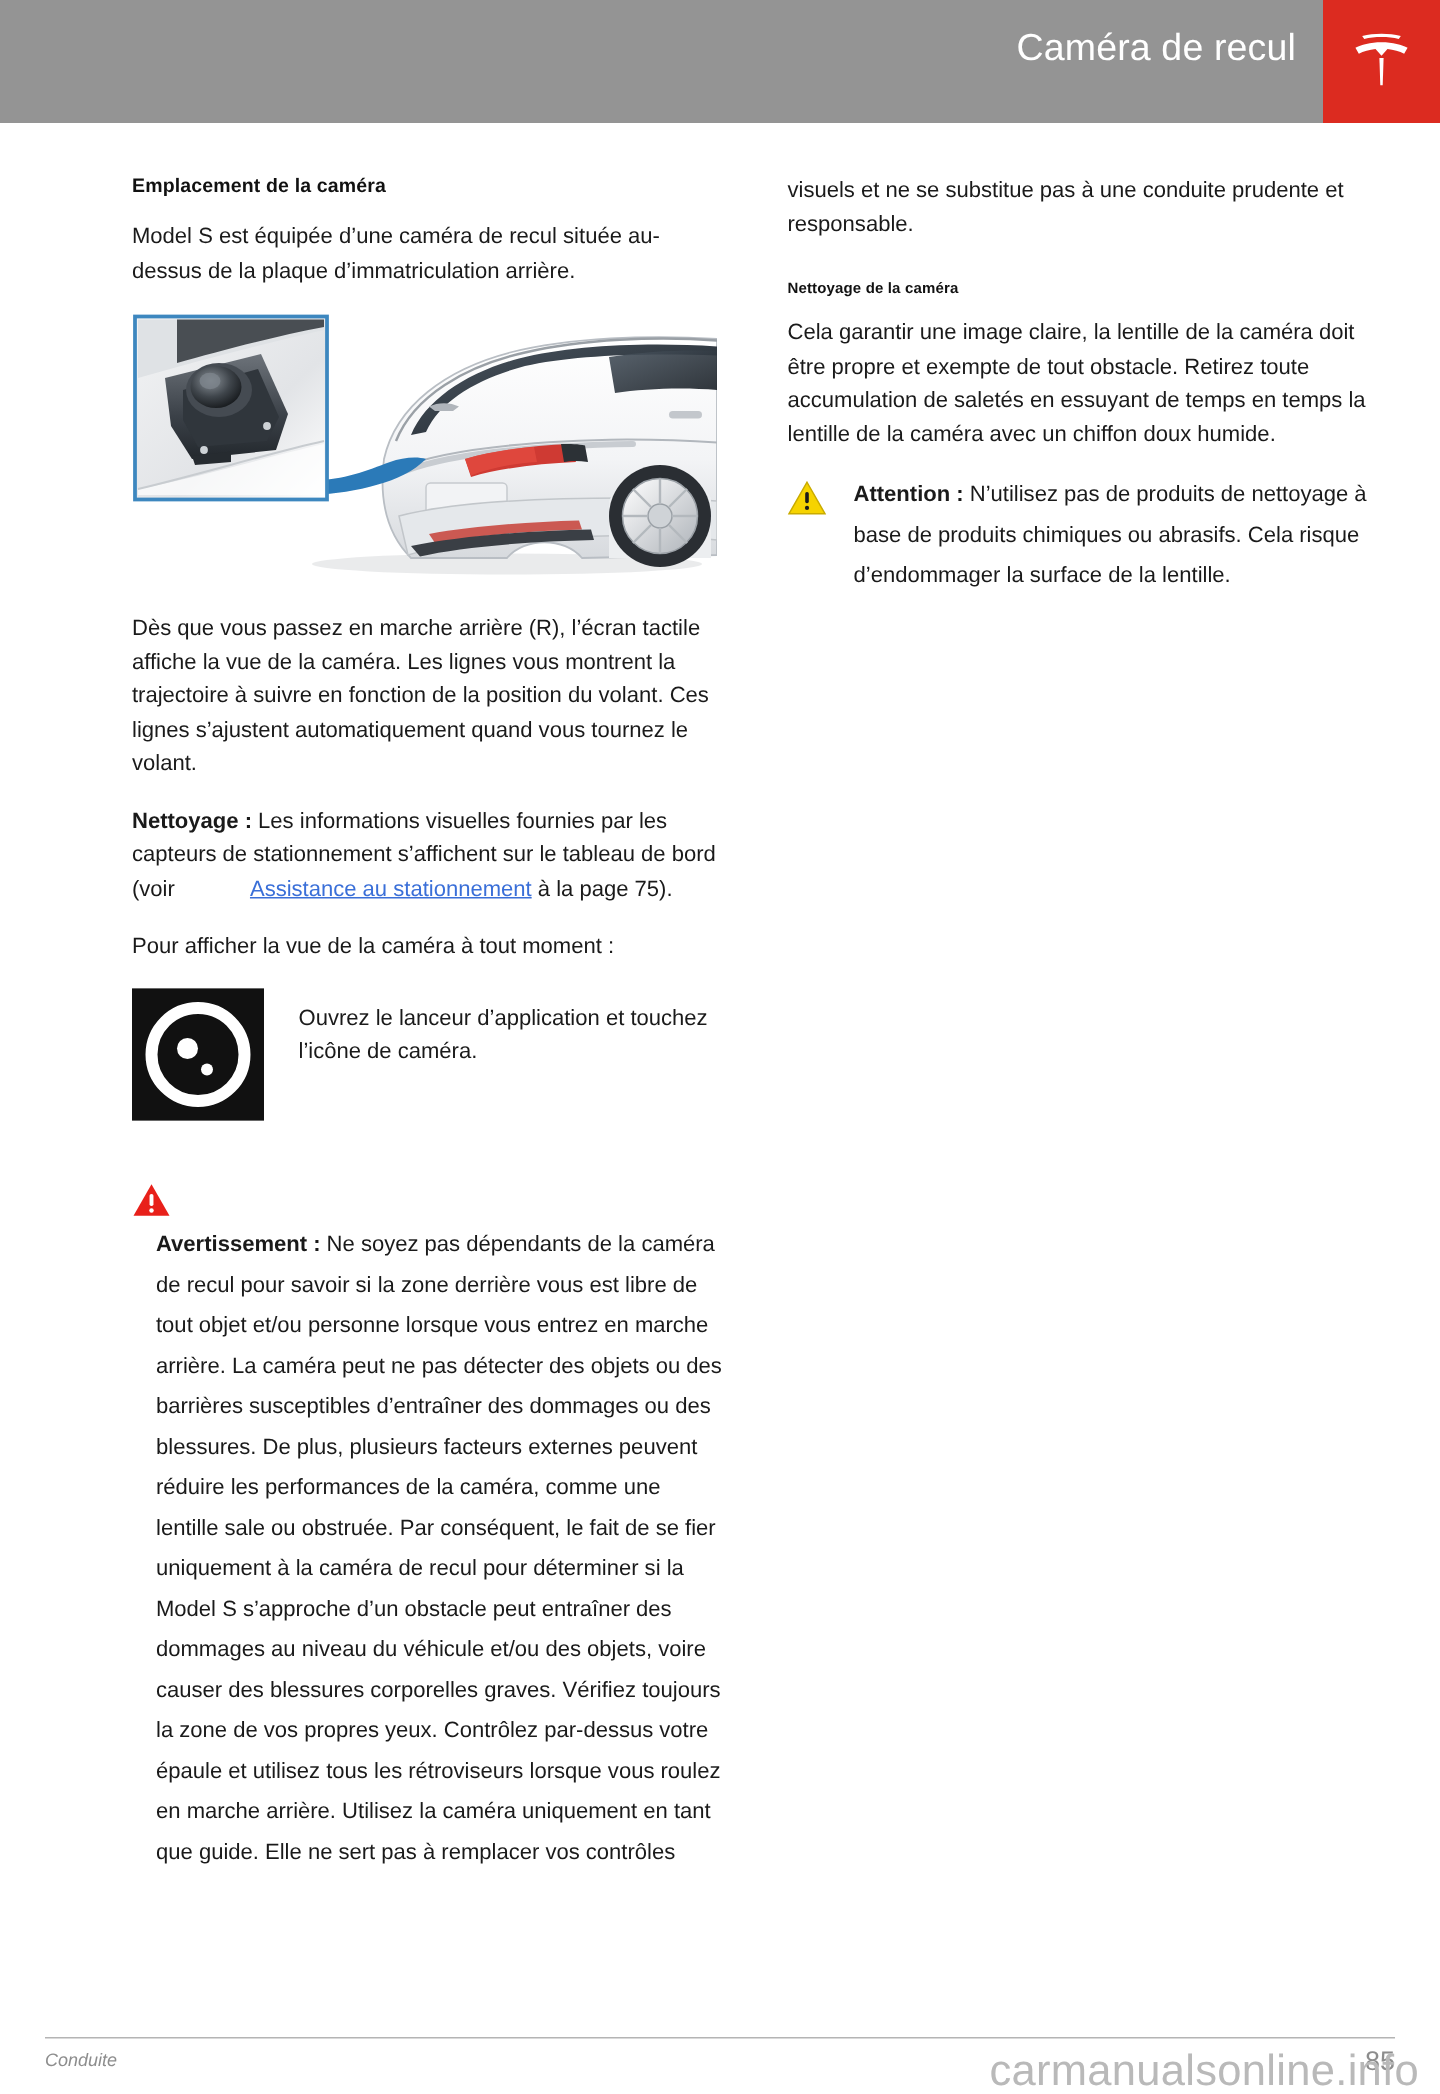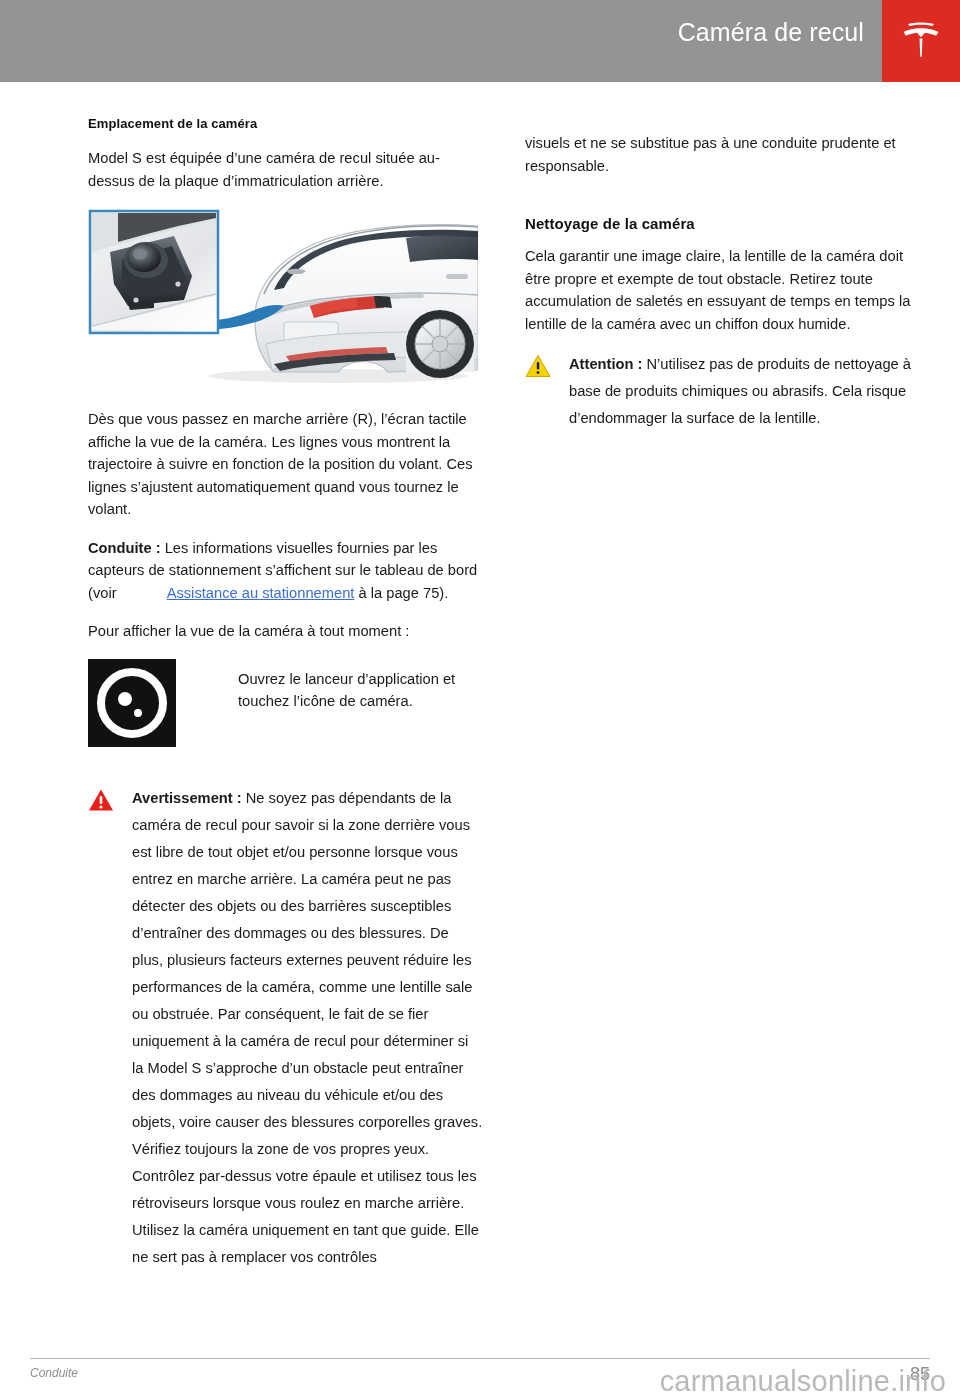--- a/index.html
+++ b/index.html
@@ -74,23 +74,23 @@
   .col-right { left: 525px; }
 
   h2.section-title {
     font-size: 13px;
     font-weight: 700;
     margin: 34px 0 16px 0;
     letter-spacing: 0.1px;
     color: #111;
   }
   h3.sub-title {
-    font-size: 15px;
+    font-size: 10px;
     font-weight: 700;
-    margin: 38px 0 13px 0;
+    margin: 26px 0 13px 0;
     letter-spacing: 0.1px;
     color: #111;
   }
   p.body-text {
     font-size: 14.7px;
     line-height: 22.5px;
     margin: 0 0 16px 0;
     color: #1a1a1a;
   }
   p.body-text:last-child { margin-bottom: 0; }
@@ -109,21 +109,20 @@
     margin: 4px 0 20px 0;
     overflow: hidden;
   }
   .car-svg { position: absolute; left: 0; top: 0; }
 
   
   .icon-row {
     display: flex;
     align-items: flex-start;
     margin: 14px 0 38px 0;
-    gap: 39px;
   }
   .app-icon {
     width: 88px;
     height: 88px;
     background: #111111;
     flex: 0 0 88px;
     position: relative;
   }
   .icon-row .icon-caption {
     margin-left: 23px;
@@ -143,21 +142,21 @@
     flex: 0 0 28px;
     width: 28px;
     padding-top: 3px;
   }
   .admonition .adm-body {
     margin-left: 16px;
     font-size: 14.7px;
     line-height: 27px;
     color: #1a1a1a;
   }
-  .admonition.warning { margin-top: 14px; }
+  .admonition.warning { margin-top: 14px; flex-direction: column; }
   .admonition.caution { margin-top: 10px; }
 
   
   .footer {
     position: absolute;
     left: 0;
     bottom: 0;
     width: 960px;
     height: 56px;
   }
@@ -330,21 +329,21 @@
           <circle cx="90" cy="76" r="2.6" fill="#cdd2d6"></circle>
           <circle cx="48" cy="92" r="2.6" fill="#cdd2d6"></circle>
           <path d="M40 96 L66 93 L66 100 L42 102 Z" fill="#262b30"></path>
         </g>
       </svg>
     </div>
 
     <p class="body-text">Dès que vous passez en marche arrière (R), l’écran tactile affiche la vue de la caméra. Les lignes vous montrent la trajectoire à suivre en fonction de la position du volant. Ces lignes s’ajustent automatiquement quand vous tournez le volant.</p>
 
     <p class="body-text">
-      <span class="lead-in">Conduite :</span><span> Les informations visuelles fournies par les capteurs de stationnement s’affichent sur le tableau de bord (voir </span><a class="xref" href="#">Assistance au stationnement</a><span> à la page 75).</span>
+      <span class="lead-in">Nettoyage :</span><span> Les informations visuelles fournies par les capteurs de stationnement s’affichent sur le tableau de bord (voir </span><a class="xref" href="#">Assistance au stationnement</a><span> à la page 75).</span>
     </p>
 
     <p class="body-text">Pour afficher la vue de la caméra à tout moment :</p>
 
     <div class="icon-row">
       <div class="app-icon">
         <svg width="88" height="88" viewBox="0 0 88 88" aria-hidden="true">
           <rect x="0" y="0" width="88" height="88" fill="#111111"></rect>
           <circle cx="44" cy="44" r="31" fill="none" stroke="#ffffff" stroke-width="8"></circle>
           <circle cx="37" cy="40" r="7" fill="#ffffff"></circle>
@@ -362,21 +361,21 @@
           <circle cx="13" cy="19" r="1.5" fill="#ffffff"></circle>
         </svg>
       </div>
       <div class="adm-body">
         <span class="lead-in">Avertissement :</span><span> Ne soyez pas dépendants de la caméra de recul pour savoir si la zone derrière vous est libre de tout objet et/ou personne lorsque vous entrez en marche arrière. La caméra peut ne pas détecter des objets ou des barrières susceptibles d’entraîner des dommages ou des blessures. De plus, plusieurs facteurs externes peuvent réduire les performances de la caméra, comme une lentille sale ou obstruée. Par conséquent, le fait de se fier uniquement à la caméra de recul pour déterminer si la Model S s’approche d’un obstacle peut entraîner des dommages au niveau du véhicule et/ou des objets, voire causer des blessures corporelles graves. Vérifiez toujours la zone de vos propres yeux. Contrôlez par-dessus votre épaule et utilisez tous les rétroviseurs lorsque vous roulez en marche arrière. Utilisez la caméra uniquement en tant que guide. Elle ne sert pas à remplacer vos contrôles</span>
       </div>
     </div>
   </div>
 
   <div class="col col-right">
-    <p class="body-text" style="margin-top:50px;">visuels et ne se substitue pas à une conduite prudente et responsable.</p>
+    <p class="body-text" style="margin-top:34px;">visuels et ne se substitue pas à une conduite prudente et responsable.</p>
 
     <h3 class="sub-title">Nettoyage de la caméra</h3>
 
     <p class="body-text">Cela garantir une image claire, la lentille de la caméra doit être propre et exempte de tout obstacle. Retirez toute accumulation de saletés en essuyant de temps en temps la lentille de la caméra avec un chiffon doux humide.</p>
 
     <div class="admonition caution">
       <div class="adm-icon">
         <svg width="26" height="24" viewBox="0 0 26 24" aria-hidden="true">
           <path d="M13 1.5 L25 22.5 L1 22.5 Z" fill="#f6d300" stroke="#c9ab00" stroke-width="1"></path>
           <rect x="11.8" y="8" width="2.4" height="7.5" rx="1.1" fill="#1a1a1a"></rect>

